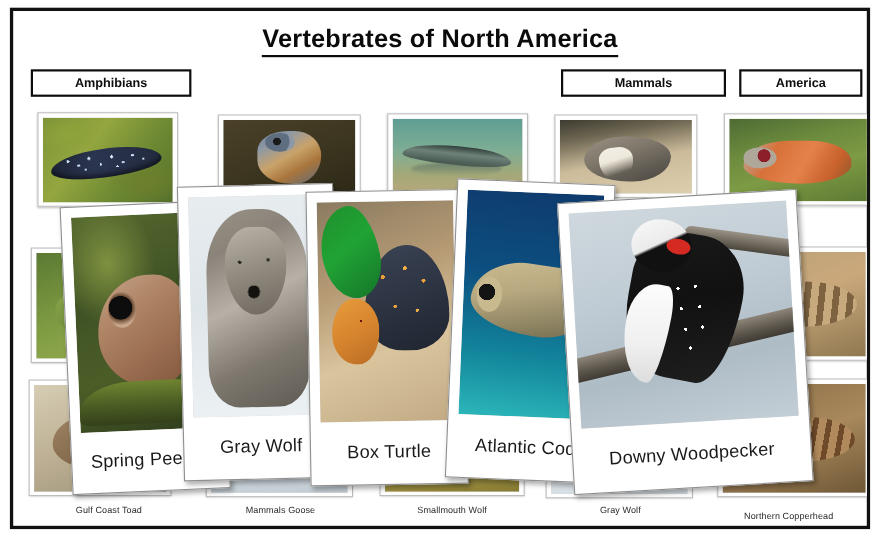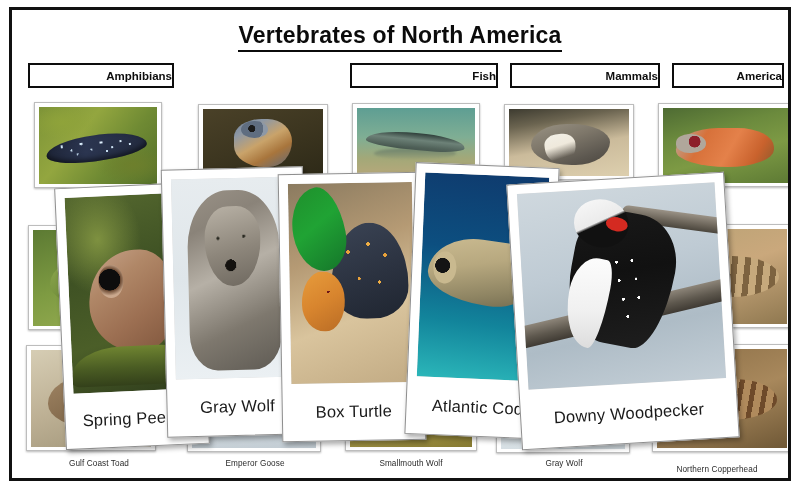--- a/index.html
+++ b/index.html
@@ -59,21 +59,21 @@
     height: 26px;
   }
   .cat-box {
     position: absolute;
     top: 0;
     height: 25px;
     border: 2.2px solid #0d0d0d;
     background: #ffffff;
     display: flex;
     align-items: center;
-    justify-content: flex-end;
+    justify-content: center;
     font-size: 11.5px;
     font-weight: bold;
     color: #0d0d0d;
   }
   .cat-box.c0 { left: 8px;   width: 146px; }
   .cat-box.c1 { left: 168px; width: 148px; }
   .cat-box.c2 { left: 330px; width: 148px; }
   .cat-box.c3 { left: 490px; width: 150px; }
   .cat-box.c4 { left: 652px; width: 112px; }
 
@@ -515,23 +515,20 @@
   <div id="poster-frame">
 
     <div id="title">
       <span class="ul">Vertebrates of North America</span>
     </div>
 
     <div id="category-row">
       <div class="cat-box c0">
         <span>Amphibians</span>
       </div>
-      <div class="cat-box c2">
-        <span>Fish</span>
-      </div>
       <div class="cat-box c3">
         <span>Mammals</span>
       </div>
       <div class="cat-box c4">
         <span>America</span>
       </div>
     </div>
 
     <div id="stacks">
 
@@ -610,21 +607,21 @@
         </div>
       </div>
       <div class="stack-card" style="left:640px; top:334px; width:140px; height:108px;">
         <div class="ph" style="height:100%;">
           <div class="art art-copperdark"></div>
         </div>
       </div>
     </div>
 
     <div class="col-caption" style="left:22px; top:449px; width:130px;">Gulf Coast Toad</div>
-    <div class="col-caption" style="left:176px; top:449px; width:134px;">Emperor Goose</div>
+    <div class="col-caption" style="left:176px; top:449px; width:134px;">Mammals Goose</div>
     <div class="col-caption" style="left:330px; top:449px; width:138px;">Smallmouth Wolf</div>
     <div class="col-caption" style="left:484px; top:449px; width:136px;">Gray Wolf</div>
     <div class="col-caption" style="left:630px; top:455px; width:150px;">Northern Copperhead</div>
 
     <div class="front-card" style="left:48px; top:175px; width:144px; height:262px; transform: rotate(-2.6deg);">
       <div class="ph" style="height:196px;">
         <div class="art art-peeper">
             <div class="peeper-branch"></div>
           </div>
       </div>

